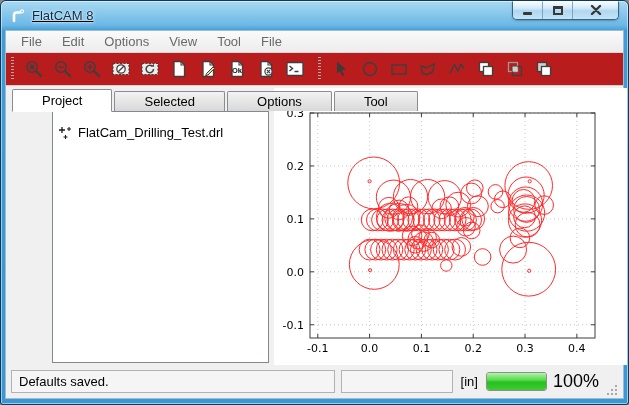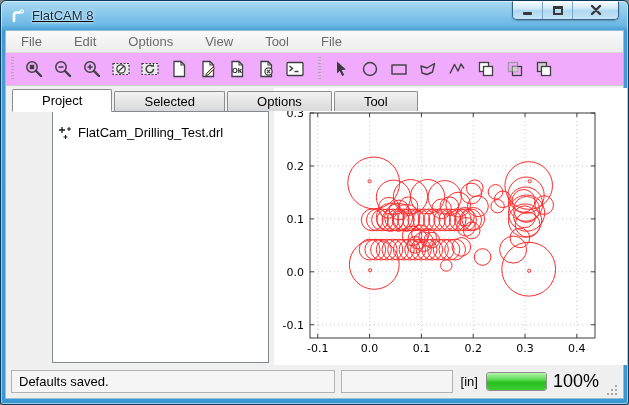--- a/index.html
+++ b/index.html
@@ -26,25 +26,25 @@
     border-right:1px solid #7ba7c9; cursor:default; }
   .cap-btn:last-child { border-right:none; width:45px; }
   .glyph-min { width:9px; height:3px; background:#383838; border-radius:1px; margin-top:7px; }
   .glyph-max { width:10px; height:9px; border:2px solid #383838; border-top:3px solid #383838; background:transparent; }
 
   .client { position:absolute; left:4px; right:4px; top:29px; bottom:5px; background:#f0f0f0;
     display:flex; flex-direction:column; border:1px solid #9bbdd4; }
 
   
   .menubar { height:22px; display:flex; align-items:stretch; padding-left:5px;
-    background:linear-gradient(180deg,#fafafa,#ececec); border-bottom:1px solid #dadada;gap:12px; }
+    background:linear-gradient(180deg,#fafafa,#ececec); border-bottom:1px solid #dadada; }
   .menu-item { display:flex; align-items:center; padding:0 10px; font-size:13px; color:#6a6a6a; }
 
   
-  .toolbar { height:33px; display:flex; align-items:center; background:#f0abfc;
+  .toolbar { height:33px; display:flex; align-items:center; background:#b91c1c;
     border-bottom:1px solid #cfcfcf; padding-left:2px; }
   .tb-handle { width:3px; height:24px; margin:0 5px 0 3px;
     background:repeating-linear-gradient(180deg,#ababab 0 1px, transparent 1px 3px); }
   .tb-btn { width:29px; height:27px; display:flex; align-items:center; justify-content:center; border-radius:2px; }
   .tb-btn svg { display:block; }
   .tb-spacer { width:6px; }
 
   
   .content { flex:1; display:flex; min-height:0; padding:2px 1px 2px 6px; }
   .left-pane { width:257px; display:flex; flex-direction:column; }

